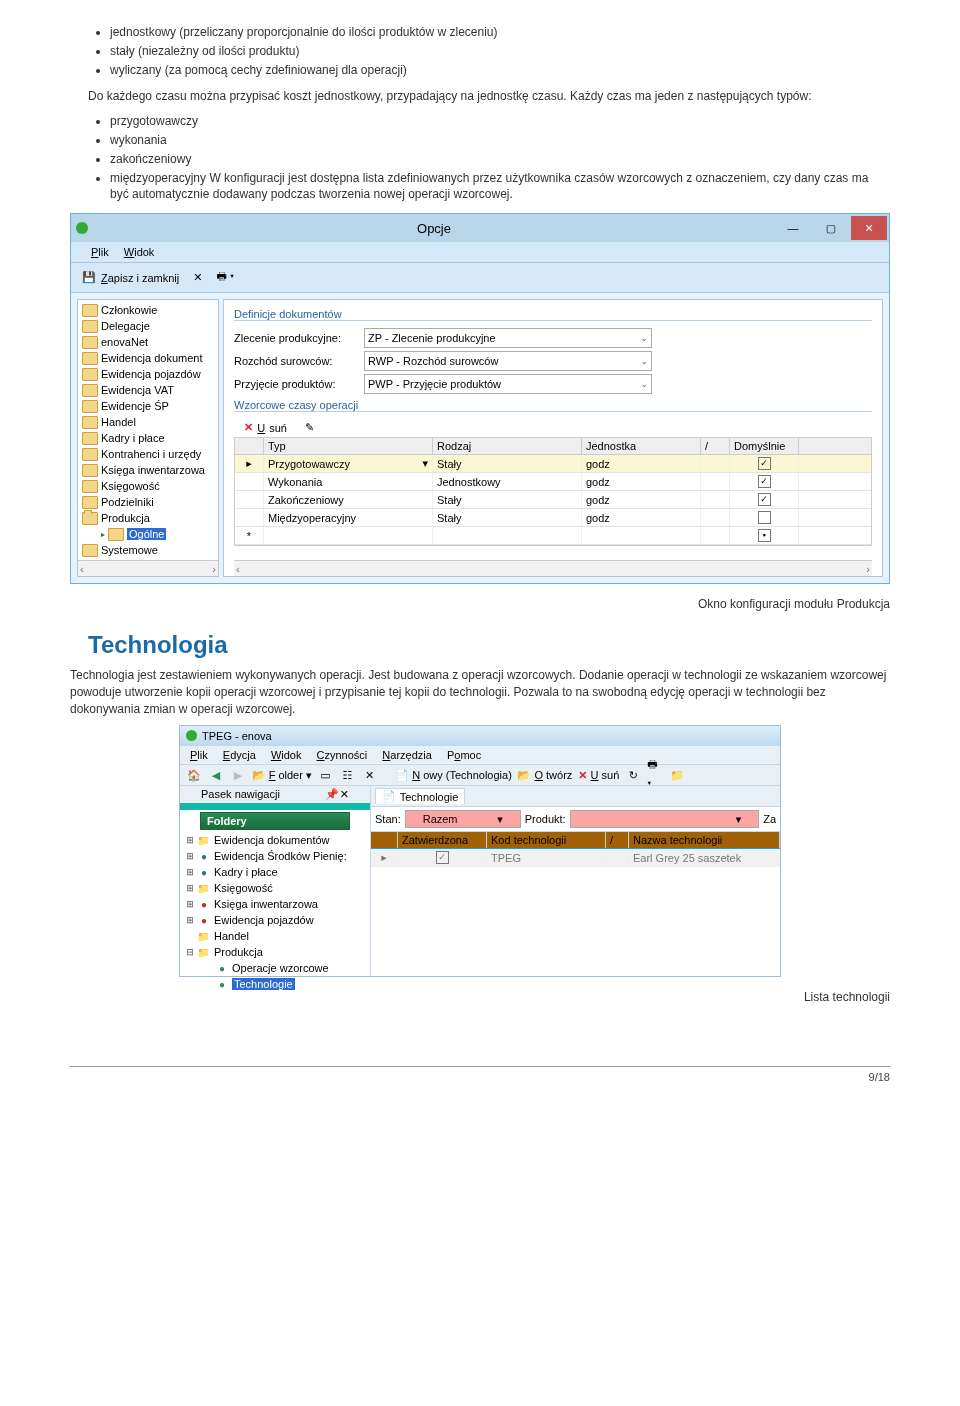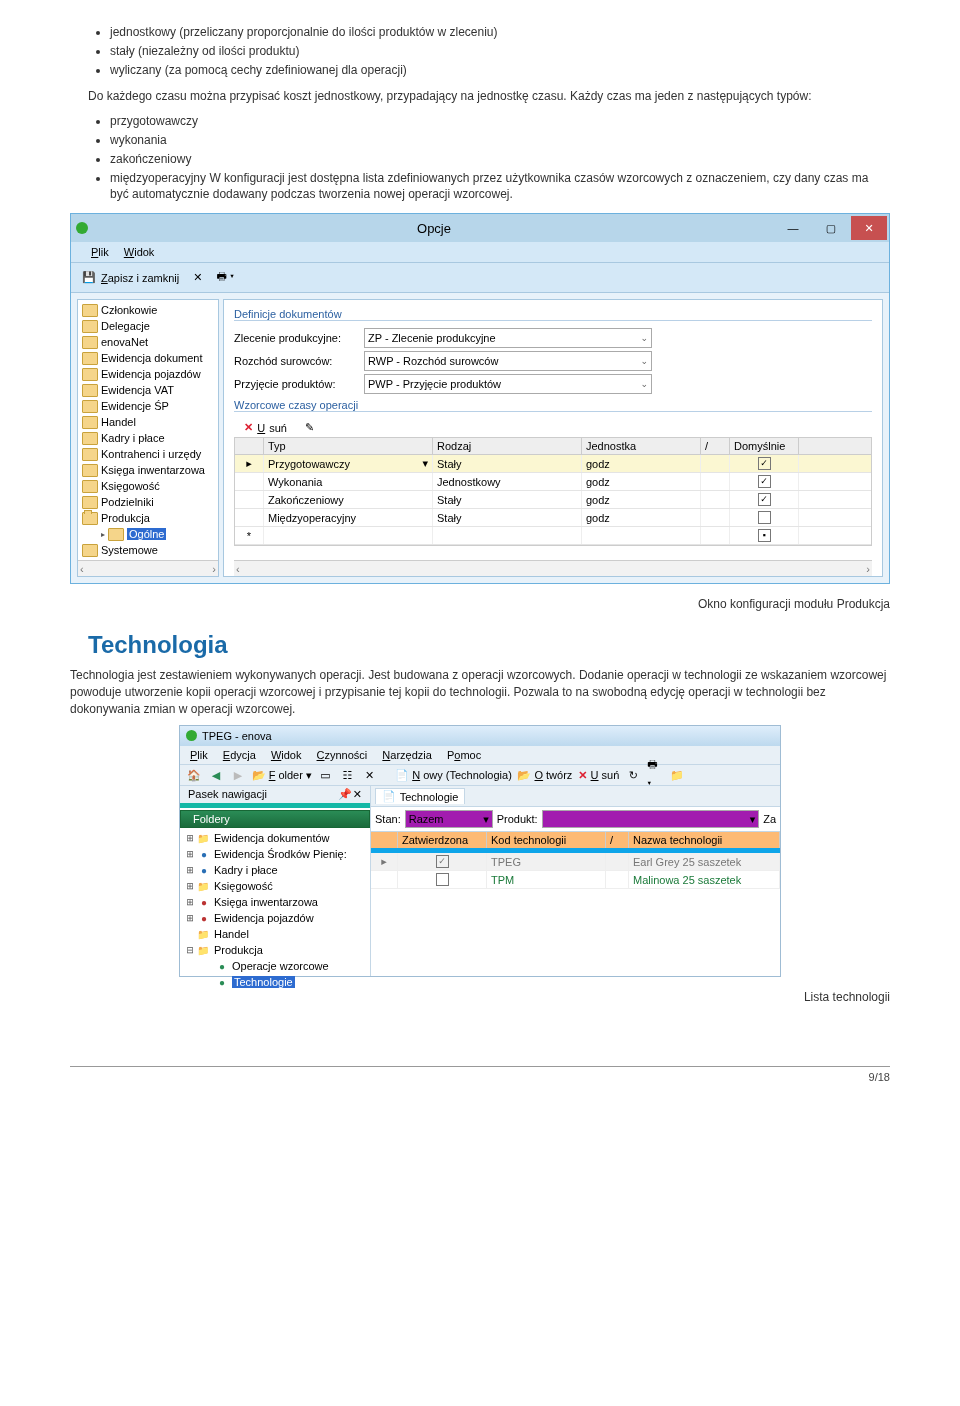--- a/index.html
+++ b/index.html
@@ -54,40 +54,40 @@
   
   .win2{border:1px solid #9fbcd4;margin:4px auto;font-family:Tahoma,sans-serif;font-size:11px;color:#000;width:600px}
   .win2 .titlebar2{height:20px;background:linear-gradient(#dfeefb,#bdd9ee);display:flex;align-items:center;padding:0 6px;gap:5px}
   .win2 .menubar2{background:#e8f0f6;padding:3px 10px;border-bottom:1px solid #c4d7e6}
   .win2 .menubar2 span{margin-right:12px}
   .win2 .tb2{background:#e8f0f6;padding:2px 6px;display:flex;align-items:center;gap:6px;border-bottom:1px solid #c4d7e6;font-size:11px;flex-wrap:nowrap}
   .tbico{width:16px;height:16px;display:inline-flex;align-items:center;justify-content:center}
   .tbgrp{display:inline-flex;align-items:center;gap:3px}
   .body2{display:flex;height:190px;background:#fff}
   .navpane{width:190px;border-right:1px solid #c4d7e6;display:flex;flex-direction:column}
-  .navhead{background:#e8f0f6;padding:2px 8px;display:flex;justify-content:space-between;border-bottom:5px solid #14b8a6}
+  .navhead{background:#e8f0f6;padding:2px 21px;display:flex;justify-content:space-between;border-bottom:7px solid #14b8a6}
   .navpin{display:flex;gap:1px}
-  .foldhead{background:linear-gradient(#2a8c56,#1b6b3c);color:#fff;font-weight:normal;padding:2px 12px;border:1px solid #176635;margin:2px 0 0}
+  .foldhead{background:linear-gradient(#2a8c56,#1b6b3c);color:#fff;font-weight:bold;padding:2px 6px;border:1px solid #176635;margin:2px 20px 0}
   .tree2{padding:2px 4px}
   .t2row{display:flex;align-items:center;height:16px;white-space:nowrap}
   .exp{width:12px;text-align:center;color:#555;font-size:9px}
   .t2row .ico{width:16px;height:13px;margin-right:2px;display:inline-flex;align-items:center;justify-content:center;font-size:10px}
   .ico.fld{color:#c58a1f}
   .ico.blue{color:#2a6fb5}
   .ico.green{color:#2a8c56}
   .ico.red{color:#b33}
   .t2row.sel span.txt{background:#2d6bd0;color:#fff;padding:0 2px}
   .mainpane{flex:1;display:flex;flex-direction:column}
   .tabrow{background:#e8f0f6;padding:2px 4px;border-bottom:1px solid #c4d7e6;display:flex;align-items:center;gap:4px}
   .tabrow .tab{background:#fff;border:1px solid #c4d7e6;border-bottom:none;padding:1px 6px;display:inline-flex;align-items:center;gap:4px}
   .greenball{width:10px;height:10px;border-radius:50%;background:#3a3}
   .filterrow{padding:3px 4px;display:flex;align-items:center;gap:4px;border-bottom:1px solid #c4d7e6}
-  .filterrow .field{height:16px;border:1px solid #aaa;background:#a21caf;display:flex;align-items:center;padding:0 3px}
+  .filterrow .field{height:16px;border:1px solid #aaa;background:#fca5a5;display:flex;align-items:center;padding:0 17px}
   .grid2{font-size:11px}
-  .g2head{display:flex;background:#fdba74;border-bottom:5px solid #0ea5e9}
+  .g2head{display:flex;background:#a16207;border-bottom:1px solid #0ea5e9}
   .g2row{display:flex;border-bottom:1px solid #eee;height:17px;align-items:center}
   .g2row.sel{background:#f1f1f1;color:#777}
   .g2row.sel .gc{color:#777}
   .green-t{color:#1b7a3a}
   .d1{width:18px;justify-content:center}.d2{width:80px;justify-content:center}.d3{width:110px}.d4{width:14px}.d5{flex:1}
 
   .pagenum{position:relative;text-align:right;font-size:11px;color:#444;margin-top:60px;border-top:1px solid #999;padding-top:4px}
 </style>
 </head>
 <body>
@@ -434,29 +434,20 @@
           <div id="grid2rows">
               <div class="g2row sel">
                 <div class="gc d1">▸</div>
                 <div class="gc d2">
                   <span class="chk">✓</span>
                 </div>
                 <div class="gc d3 ">TPEG</div>
                 <div class="gc d4"></div>
                 <div class="gc d5 ">Earl Grey 25 saszetek</div>
               </div>
-              <div class="g2row">
-                <div class="gc d1"></div>
-                <div class="gc d2">
-                  <span class="chk"></span>
-                </div>
-                <div class="gc d3 green-t">TPM</div>
-                <div class="gc d4"></div>
-                <div class="gc d5 green-t">Malinowa 25 saszetek</div>
-              </div>
             </div>
         </div>
       </div>
     </div>
   </div>
 
   <p class="caption">Lista technologii</p>
 
   <div class="pagenum">9/18</div>
 </div>

